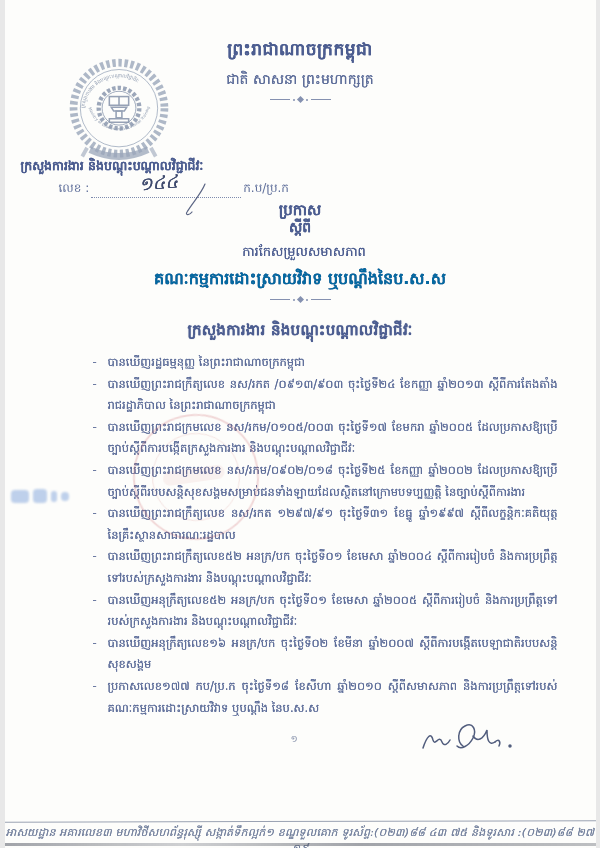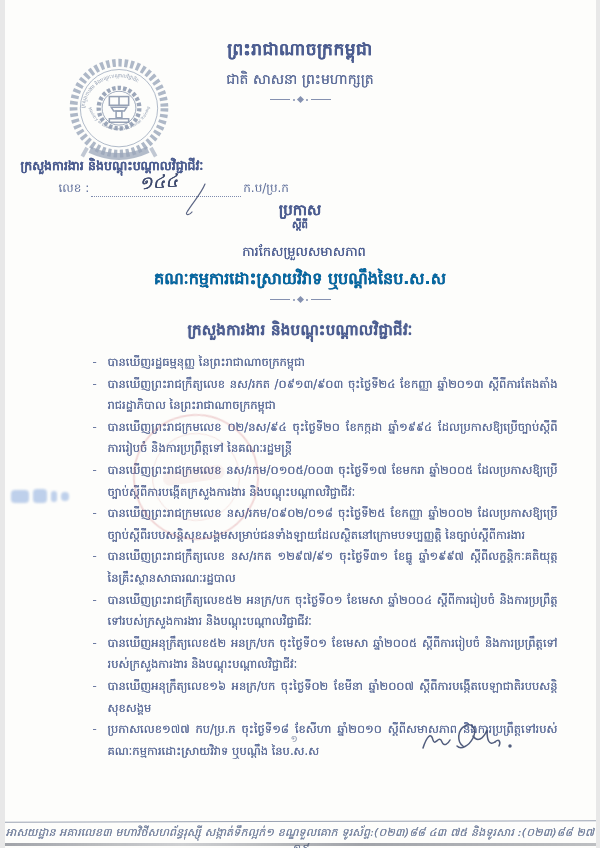--- a/index.html
+++ b/index.html
@@ -15,27 +15,27 @@
   .kingdom{top:38px;font-size:17px;font-weight:bold;color:#4c5d90;letter-spacing:.5px;text-shadow:0 0 .6px #4c5d90;}
   .motto{top:70px;font-size:14px;color:#5e6e9a;text-shadow:0 0 .4px #5e6e9a;}
   .orn{display:flex;align-items:center;gap:3px;justify-content:center;}
   .orn i{width:20px;height:1px;background:#8591b0;}
   .orn u{width:2px;height:2px;border-radius:50%;background:#8591b0;}
   .orn b{width:5px;height:5px;background:#8591b0;transform:rotate(45deg);}
   .orn1{top:97px;left:0;right:0;}
   .orn2{top:297px;left:0;right:0;}
   .seal{top:54px;left:56px;}
   .ministry{top:158px;left:16px;font-size:12.5px;font-weight:bold;color:#4c5d90;text-shadow:0 0 .5px #4c5d90;}
-  .numline{top:180px;left:54px;font-size:12px;display:flex;align-items:center;}
+  .numline{top:180px;left:54px;font-size:12px;display:flex;align-items:flex-end;}
   .dots{position:relative;display:inline-block;width:150px;border-bottom:1.4px dotted #7e8bae;height:14px;margin:0 2px;}
   .hand{position:absolute;left:48px;top:-12px;font-size:18px;font-style:italic;color:#3e4a6e;transform:rotate(-5deg);text-shadow:0 0 .5px #3e4a6e;}
   .slashsvg{top:182px;left:170px;}
   
   .t-doc{top:200px;font-size:15px;font-weight:bold;color:#4c5d90;text-shadow:0 0 .6px #4c5d90;}
-  .t-re{top:218px;font-size:10px;font-weight:bold;color:#4c5d90;text-shadow:0 0 .5px #4c5d90;}
+  .t-re{top:218px;font-size:14px;font-weight:bold;color:#4c5d90;text-shadow:0 0 .5px #4c5d90;}
   .t-s1{top:243px;font-size:13px;font-weight:normal;color:#4c5d90;text-shadow:0 0 .5px #4c5d90;padding-left:8px;}
   .t-s2{top:268px;font-size:16px;font-weight:bold;color:#0369a1;text-shadow:0 0 .5px #4c5d90;}
   .issuer{top:320px;font-size:15px;font-weight:bold;color:#4c5d90;letter-spacing:.3px;text-shadow:0 0 .7px #4c5d90;}
   
   .preamble{position:absolute;top:352px;left:88px;right:38px;margin:0;padding:0;list-style:none;}
   .preamble li{position:relative;padding-left:15px;font-size:11.5px;line-height:21.6px;text-align:justify;color:#5e6e9a;text-shadow:0 0 .4px #5e6e9a;}
   .preamble .bl{position:absolute;left:0;top:0;color:#6c7aa2;}
   
   .stamp{top:414px;left:128px;width:122px;height:122px;border:2px solid rgba(199,88,92,.22);border-radius:50%;transform:rotate(-8deg);filter:blur(.4px);}
   .stamp i{position:absolute;inset:17px;border:1.5px solid rgba(199,88,92,.16);border-radius:50%;display:block;}
@@ -111,21 +111,21 @@
       <u></u>
       <b></b>
       <u></u>
       <i></i>
     </div>
   <div class="abs ctr issuer">ក្រសួងការងារ និងបណ្ដុះបណ្ដាលវិជ្ជាជីវៈ</div>
 
   <ul class="preamble">
     <li><span class="bl">-</span><span>បានឃើញរដ្ឋធម្មនុញ្ញ នៃព្រះរាជាណាចក្រកម្ពុជា</span></li>
     <li><span class="bl">-</span><span>បានឃើញព្រះរាជក្រឹត្យលេខ នស/រកត /០៩១៣/៩០៣ ចុះថ្ងៃទី២៤ ខែកញ្ញា ឆ្នាំ២០១៣ ស្ដីពីការតែងតាំងរាជរដ្ឋាភិបាល នៃព្រះរាជាណាចក្រកម្ពុជា</span></li>
-    <li><span class="bl">-</span><span>បានឃើញព្រះរាជក្រមលេខ ០២/នស/៩៤ ចុះថ្ងៃទី២០ ខែកក្កដា ឆ្នាំ១៩៩៤ ដែលប្រកាសឱ្យប្រើច្បាប់ស្ដីពីការរៀបចំ និងការប្រព្រឹត្តទៅ នៃគណៈរដ្ឋមន្ត្រី</span></li>
+    <li><span class="bl">-</span></li>
     <li><span class="bl">-</span><span>បានឃើញព្រះរាជក្រមលេខ នស/រកម/០១០៥/០០៣ ចុះថ្ងៃទី១៧ ខែមករា ឆ្នាំ២០០៥ ដែលប្រកាសឱ្យប្រើច្បាប់ស្ដីពីការបង្កើតក្រសួងការងារ និងបណ្ដុះបណ្ដាលវិជ្ជាជីវៈ</span></li>
     <li><span class="bl">-</span><span>បានឃើញព្រះរាជក្រមលេខ នស/រកម/០៩០២/០១៨ ចុះថ្ងៃទី២៥ ខែកញ្ញា ឆ្នាំ២០០២ ដែលប្រកាសឱ្យប្រើច្បាប់ស្ដីពីរបបសន្តិសុខសង្គមសម្រាប់ជនទាំងឡាយដែលស្ថិតនៅក្រោមបទប្បញ្ញត្តិ នៃច្បាប់ស្ដីពីការងារ</span></li>
     <li><span class="bl">-</span><span>បានឃើញព្រះរាជក្រឹត្យលេខ នស/រកត ១២៩៧/៩១ ចុះថ្ងៃទី៣១ ខែធ្នូ ឆ្នាំ១៩៩៧ ស្ដីពីលក្ខន្តិកៈគតិយុត្ត នៃគ្រឹះស្ថានសាធារណៈរដ្ឋបាល</span></li>
     <li><span class="bl">-</span><span>បានឃើញព្រះរាជក្រឹត្យលេខ៥២ អនក្រ/បក ចុះថ្ងៃទី០១ ខែមេសា ឆ្នាំ២០០៤ ស្ដីពីការរៀបចំ និងការប្រព្រឹត្តទៅរបស់ក្រសួងការងារ និងបណ្ដុះបណ្ដាលវិជ្ជាជីវៈ</span></li>
     <li><span class="bl">-</span><span>បានឃើញអនុក្រឹត្យលេខ៥២ អនក្រ/បក ចុះថ្ងៃទី០១ ខែមេសា ឆ្នាំ២០០៥ ស្ដីពីការរៀបចំ និងការប្រព្រឹត្តទៅរបស់ក្រសួងការងារ និងបណ្ដុះបណ្ដាលវិជ្ជាជីវៈ</span></li>
     <li><span class="bl">-</span><span>បានឃើញអនុក្រឹត្យលេខ១៦ អនក្រ/បក ចុះថ្ងៃទី០២ ខែមីនា ឆ្នាំ២០០៧ ស្ដីពីការបង្កើតបេឡាជាតិរបបសន្តិសុខសង្គម</span></li>
     <li><span class="bl">-</span><span>ប្រកាសលេខ១៧៧ កប/ប្រ.ក ចុះថ្ងៃទី១៨ ខែសីហា ឆ្នាំ២០១០ ស្ដីពីសមាសភាព និងការប្រព្រឹត្តទៅរបស់គណៈកម្មការដោះស្រាយវិវាទ ឬបណ្ដឹង នៃប.ស.ស</span></li>
   </ul>
 
   <div class="abs stamp">

